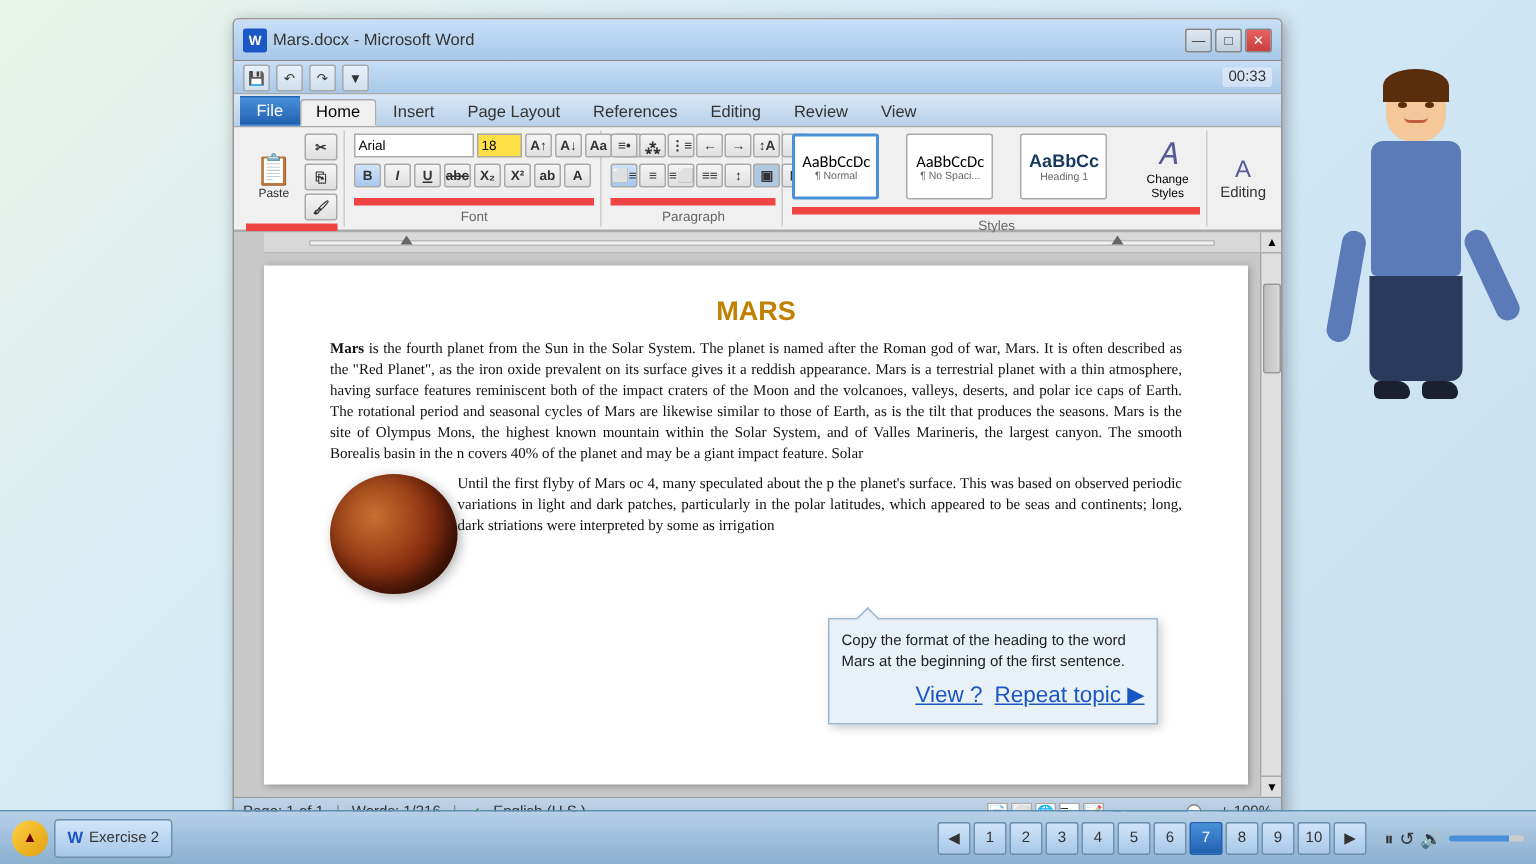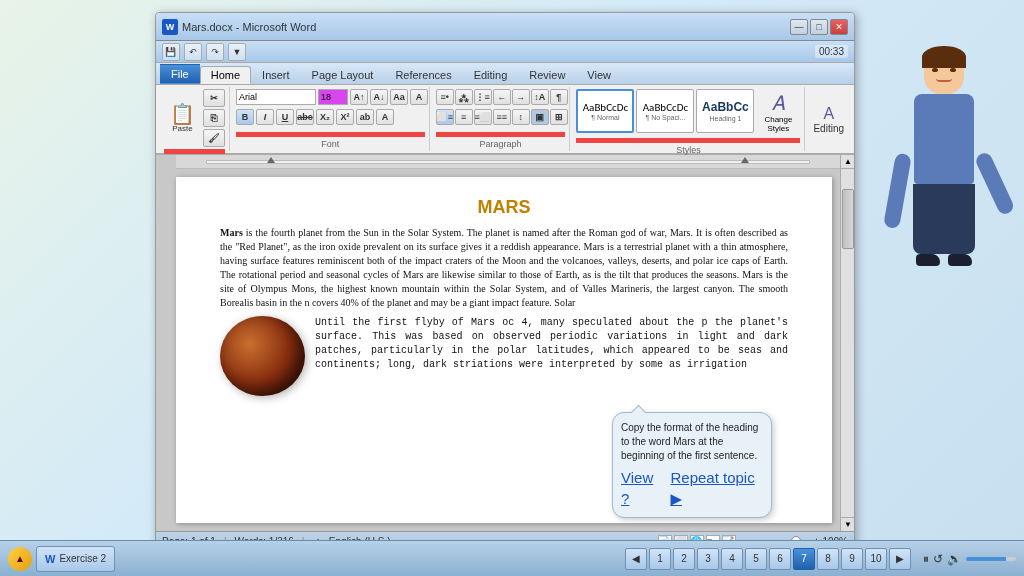--- a/index.html
+++ b/index.html
@@ -203,21 +203,21 @@
       font-size: 9px;
       border: 1px solid #aaa;
       background: white;
       padding: 0 2px;
     }
     .font-size-select {
       width: 30px;
       height: 16px;
       font-size: 9px;
       border: 1px solid #aaa;
-      background: #d946ef;
+      background: #fde047;
       padding: 0 2px;
     }
     .fmt-btn {
       width: 18px;
       height: 16px;
       border: 1px solid #aaa;
       border-radius: 2px;
       background: linear-gradient(to bottom, #f5f5f5, #e0e0e0);
       font-size: 9px;
       font-weight: bold;
@@ -231,21 +231,21 @@
 
     
     .styles-group {
       display: flex;
       flex-direction: column;
       padding: 2px 4px;
       border-right: 1px solid #ccc;
     }
     .styles-row {
       display: flex;
-      gap: 2px;
+      gap: 18px;
       flex: 1;
     }
     .style-item {
       width: 58px;
       height: 44px;
       border: 1px solid #aaa;
       border-radius: 2px;
       background: white;
       cursor: pointer;
       display: flex;
@@ -326,42 +326,40 @@
       color: #111;
       font-family: 'Times New Roman', serif;
     }
     .doc-body p {
       text-align: justify;
       margin-bottom: 6px;
     }
     .doc-body strong { font-weight: bold; }
     .doc-image-row {
       display: flex;
-      gap: 10px;
       margin-top: 4px;
-      font-family: Liberation Mono, monospace;
     }
     .doc-planet-img {
       width: 85px;
       height: 80px;
       border-radius: 50%;
       background: radial-gradient(circle at 35% 35%, #c87030, #8b3010 50%, #5a1a08 80%);
       box-shadow: inset -6px -6px 15px rgba(0,0,0,0.5), 2px 2px 8px rgba(0,0,0,0.3);
       flex-shrink: 0;
     }
 
     
     .tooltip-popup {
       position: absolute;
       top: 235px;
       right: 60px;
-      width: 160px;
+      width: 220px;
       background: #e8f0f8;
       border: 1px solid #a0b8d0;
-      border-radius: 12px;
+      border-radius: 0;
       padding: 8px;
       font-size: 10px;
       color: #222;
       line-height: 1.4;
       box-shadow: 2px 2px 6px rgba(0,0,0,0.2);
       z-index: 10;
     }
     .tooltip-popup::before {
       content: '';
       position: absolute;

